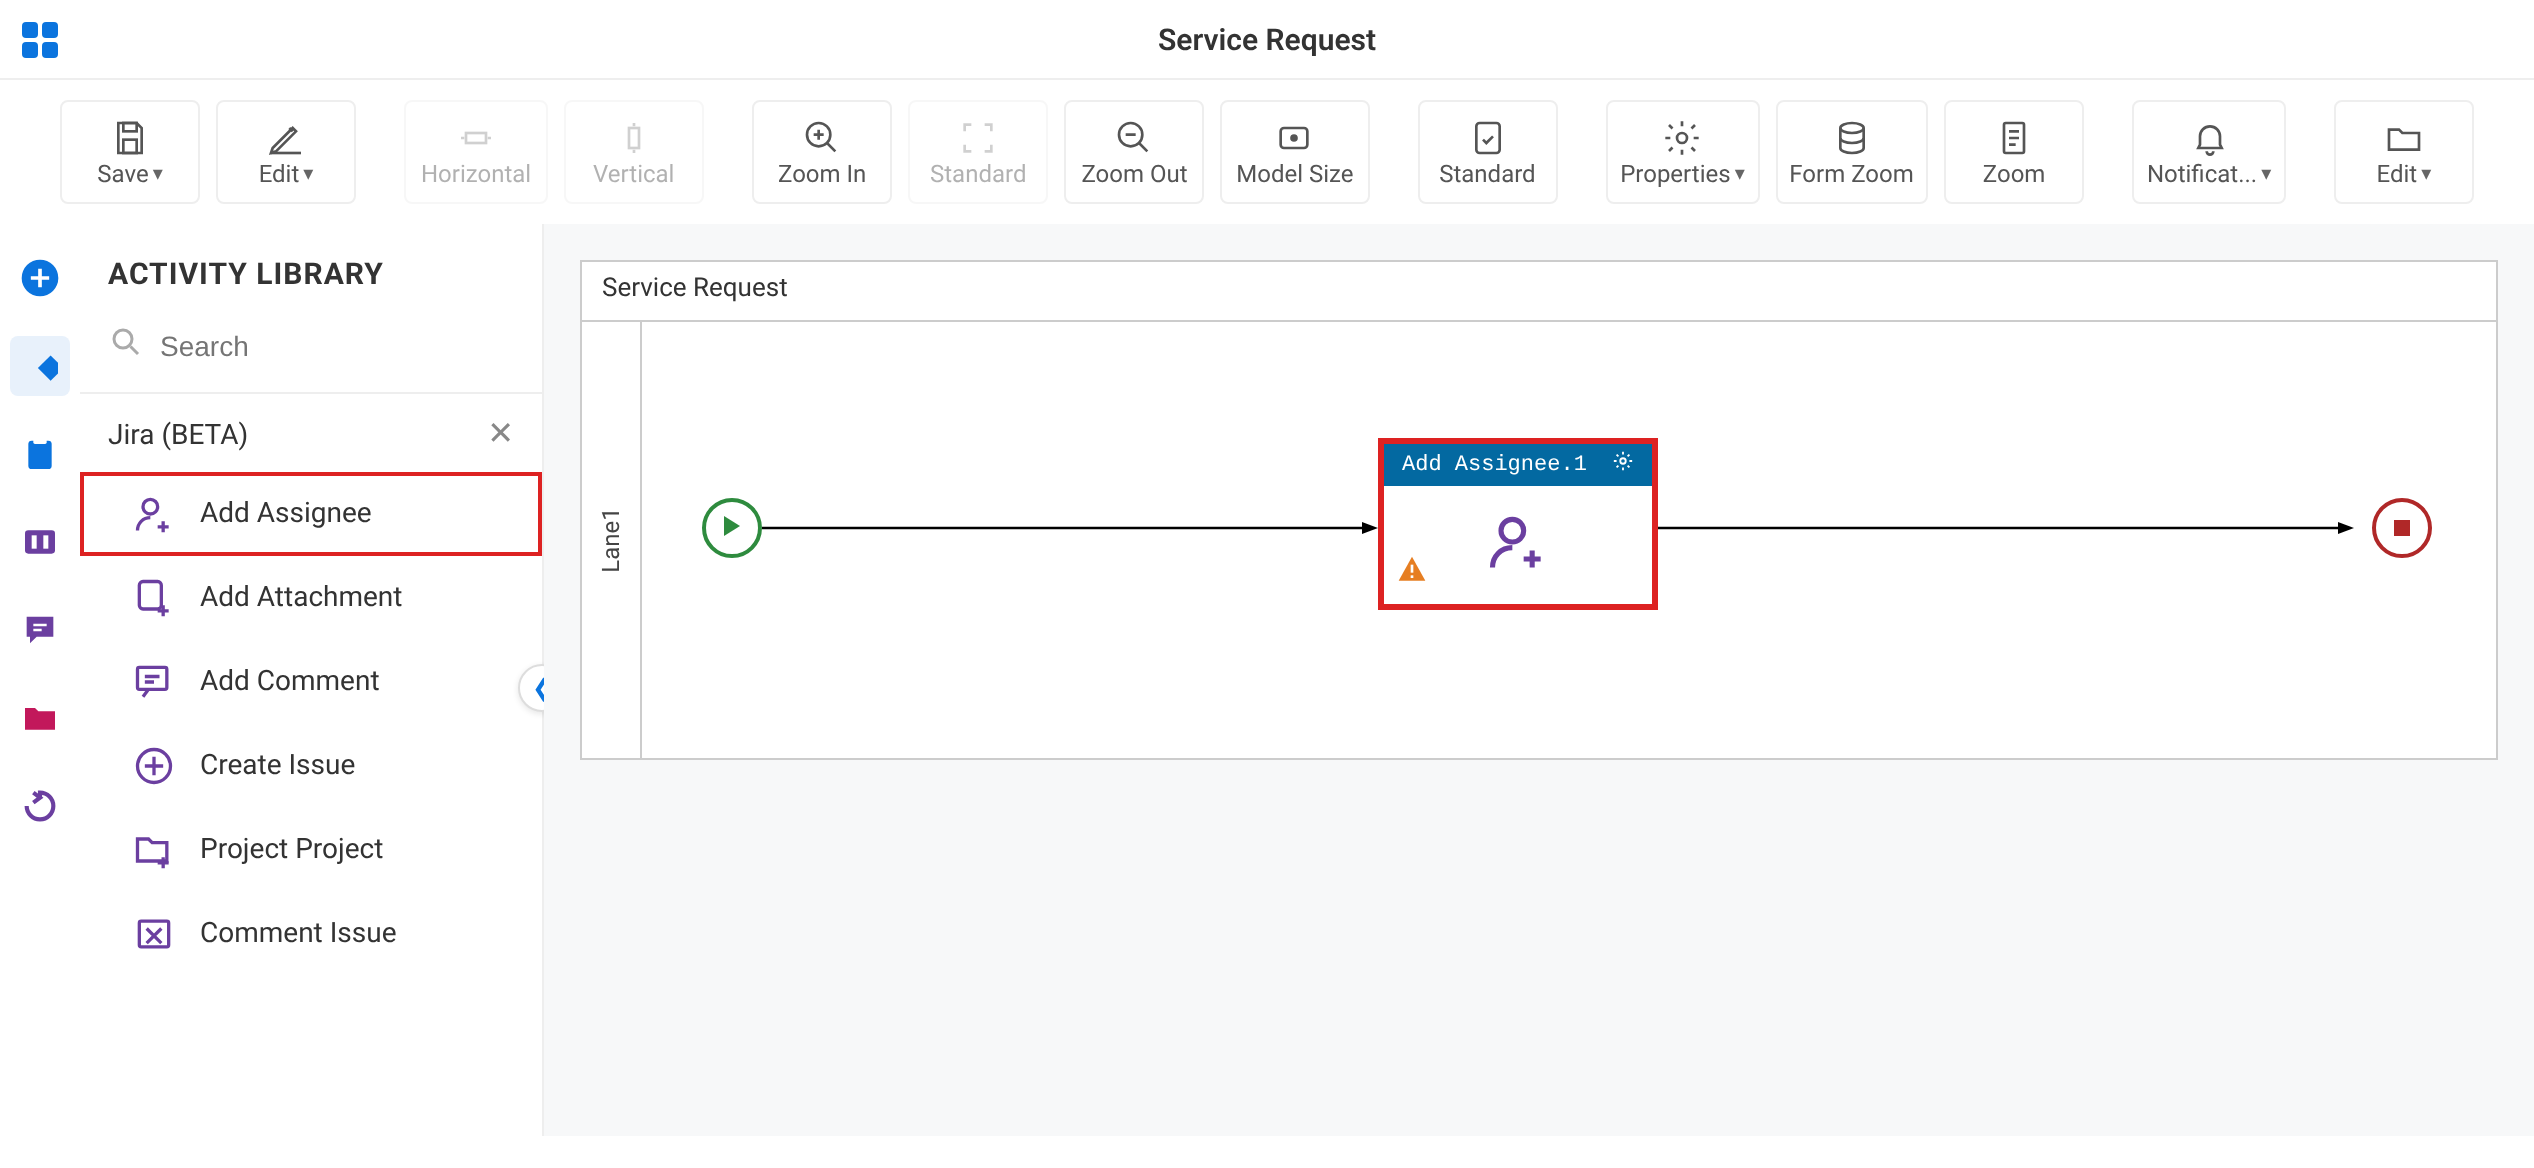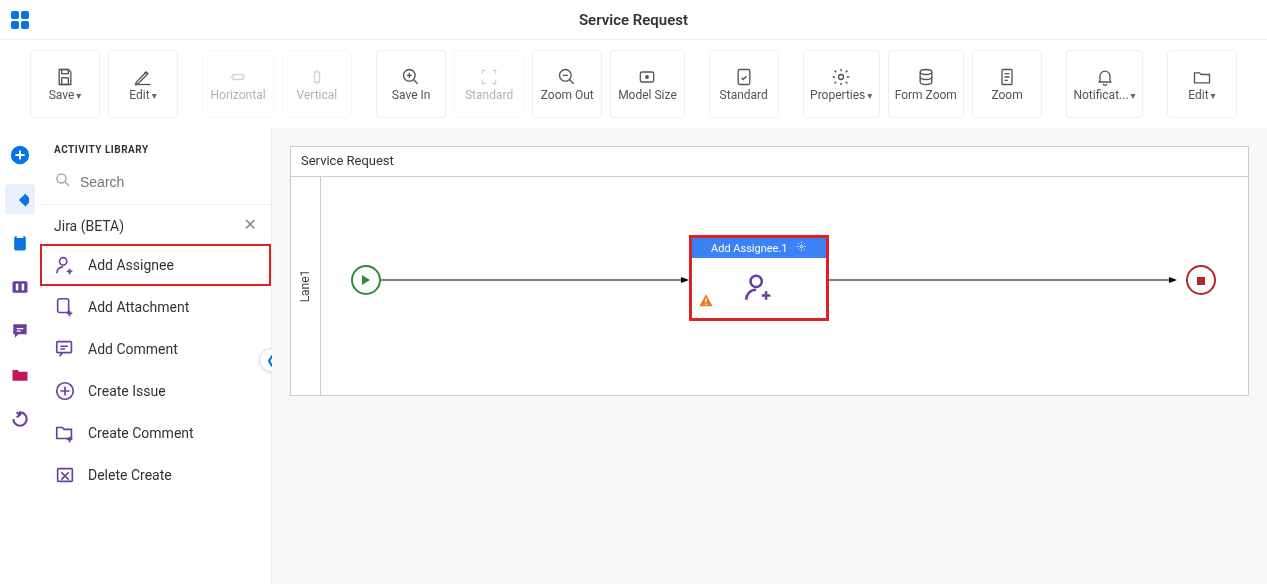--- a/index.html
+++ b/index.html
@@ -1,47 +1,47 @@
 <!DOCTYPE html>
 <html><head>
 <meta charset="utf-8">
 <style>
 * { box-sizing: border-box; margin: 0; padding: 0; }
 body { font-family: -apple-system, BlinkMacSystemFont, "Segoe UI", Roboto, Arial, sans-serif; font-size: 13px; color: #333; background: #fff; width: 1267px; height: 584px; overflow: hidden; position: relative; }
 .top-header { height: 40px; display: flex; align-items: center; border-bottom: 1px solid #eee; }
 .grid-icon { width: 40px; height: 40px; display: flex; align-items: center; justify-content: center; }
 .page-title { position: absolute; left: 50%; transform: translateX(-50%); font-size: 15px; font-weight: 600; color: #333; }
 .toolbar { display: flex; padding: 10px 30px; gap: 8px; align-items: center; }
-.tool-btn { min-width: 70px; height: 68px; border: 1px solid #eee; border-radius: 4px; background: #fff; display: flex; flex-direction: column; align-items: center; justify-content: center; gap: 0; cursor: pointer; padding: 0 16px; }
+.tool-btn { min-width: 70px; height: 52px; border: 1px solid #eee; border-radius: 4px; background: #fff; display: flex; flex-direction: column; align-items: center; justify-content: center; gap: 0; cursor: pointer; padding: 0 16px; }
 .tool-btn.disabled { opacity: 0.45; cursor: default; }
 .tool-icon { width: 22px; height: 22px; display: flex; align-items: center; justify-content: center; color: #555; }
 .tool-label { font-size: 12px; color: #555; display: flex; align-items: center; gap: 2px; white-space: nowrap; }
 .tool-gap { width: 12px; }
 .main-area { display: flex; height: calc(584px - 40px - 88px); }
 .left-rail { width: 40px; background: #fff; display: flex; flex-direction: column; align-items: center; padding-top: 12px; gap: 14px; }
 .rail-btn { width: 30px; height: 30px; display: flex; align-items: center; justify-content: center; cursor: pointer; border-radius: 4px; }
 .sidebar { width: 232px; border-right: 1px solid #eee; background: #fff; display: flex; flex-direction: column; position: relative; }
-.sidebar-title { padding: 16px 14px 10px; font-size: 10px; font-weight: 700; letter-spacing: 0.5px; color: #333; }
+.sidebar-title { padding: 16px 14px 10px; font-size: 15px; font-weight: 700; letter-spacing: 0.5px; color: #333; }
 .search-row { padding: 6px 14px 12px; display: flex; gap: 8px; }
 .search-row input { border: none; outline: none; font-size: 14px; color: #888; width: 100%; }
 .group-header { padding: 10px 14px; display: flex; align-items: flex-end; justify-content: space-between; font-size: 14px; color: #333; border-top: 1px solid #eee; }
-.lib-item { padding: 10px 14px; display: flex; align-items: center; gap: 12px; font-size: 14px; color: #333; cursor: pointer; }
+.lib-item { padding: 10px 26px; display: flex; align-items: center; gap: 12px; font-size: 14px; color: #333; cursor: pointer; }
 .lib-item.highlight { outline: 2px solid #d22; outline-offset: -2px; }
 .lib-icon { width: 22px; height: 22px; display: flex; align-items: center; justify-content: center; color: #6b3fa0; }
 .collapse-handle { position: absolute; right: -12px; top: 220px; width: 24px; height: 24px; border-radius: 50%; background: #fff; border: 1px solid #ddd; display: flex; align-items: center; justify-content: center; cursor: pointer; box-shadow: 0 1px 3px rgba(0,0,0,0.1); }
 .canvas-area { flex: 1; background: #f7f8f9; padding: 18px; position: relative; }
 .canvas-frame { border: 1px solid #ccc; background: #fff; height: 250px; position: relative; }
 .canvas-title { position: absolute; top: 0; left: 0; right: 0; height: 30px; border-bottom: 1px solid #ccc; padding: 6px 10px; font-size: 13px; color: #333; }
 .lane-label-col { position: absolute; left: 0; top: 30px; bottom: 0; width: 30px; border-right: 1px solid #ccc; display: flex; align-items: center; justify-content: center; }
 .lane-label { transform: rotate(-90deg); font-size: 12px; color: #444; }
 .flow-body { position: absolute; left: 30px; top: 30px; right: 0; bottom: 0; }
 .start-node { position: absolute; left: 30px; top: 88px; width: 30px; height: 30px; border: 2px solid #2e8b3e; border-radius: 50%; display: flex; align-items: center; justify-content: center; }
 .end-node { position: absolute; right: 32px; top: 88px; width: 30px; height: 30px; border: 2px solid #b02828; border-radius: 50%; display: flex; align-items: center; justify-content: center; }
 .activity-box { position: absolute; left: 368px; top: 58px; width: 140px; height: 86px; border: 3px solid #d22; background: #fff; }
-.activity-header { background: #3b82f6; color: #fff; font-size: 11px; padding: 3px 19px; display: flex; justify-content: space-between; align-items: center; }
+.activity-header { background: #0369a1; color: #fff; font-size: 11px; padding: 3px 9px; display: flex; justify-content: space-between; align-items: center; font-family: Liberation Mono, monospace; }
 .activity-body { height: calc(100% - 20px); display: flex; align-items: center; justify-content: center; position: relative; }
 .warn-icon { position: absolute; left: 6px; bottom: 6px; }
 svg.arrow { position: absolute; }
 .chev { font-size: 10px; color: #666; }
 </style>
 </head>
 <body>
 
 <div class="top-header">
   <div class="grid-icon">
@@ -107,21 +107,21 @@
   </div>
   <div class="tool-gap"></div>
   <div class="tool-btn">
     <div class="tool-icon">
         <svg width="20" height="20" viewBox="0 0 24 24" fill="none" stroke="#555" stroke-width="1.6">
           <circle cx="10" cy="10" r="7"></circle>
           <path d="M15 15l5 5M7 10h6M10 7v6"></path>
         </svg>
       </div>
     <div class="tool-label">
-        <span>Save In</span>
+        <span>Zoom In</span>
       </div>
   </div>
   <div class="tool-btn disabled">
     <div class="tool-icon">
         <svg width="20" height="20" viewBox="0 0 24 24" fill="none" stroke="#999" stroke-width="1.6">
           <path d="M4 8V4h4M20 8V4h-4M4 16v4h4M20 16v4h-4"></path>
         </svg>
       </div>
     <div class="tool-label">
         <span>Standard</span>
@@ -321,30 +321,30 @@
         </span>
       <span>Create Issue</span>
     </div>
     <div class="lib-item">
       <span class="lib-icon">
           <svg width="22" height="22" viewBox="0 0 24 24" fill="none" stroke="#6b3fa0" stroke-width="1.8">
             <path d="M3 6h6l2 2h8v10H3z"></path>
             <path d="M17 16v6M14 19h6"></path>
           </svg>
         </span>
-      <span>Create Comment</span>
+      <span>Project Project</span>
     </div>
     <div class="lib-item">
       <span class="lib-icon">
           <svg width="22" height="22" viewBox="0 0 24 24" fill="none" stroke="#6b3fa0" stroke-width="1.8">
             <rect x="4" y="5" width="16" height="14" rx="1"></rect>
             <path d="M8 9l8 8M16 9l-8 8"></path>
           </svg>
         </span>
-      <span>Delete Create</span>
+      <span>Comment Issue</span>
     </div>
 
     <div class="collapse-handle">
       <span style="color:#0b74de;font-size:12px">❮</span>
     </div>
   </div>
 
   <div class="canvas-area">
     <div class="canvas-frame">
       <div class="canvas-title">Service Request</div>

